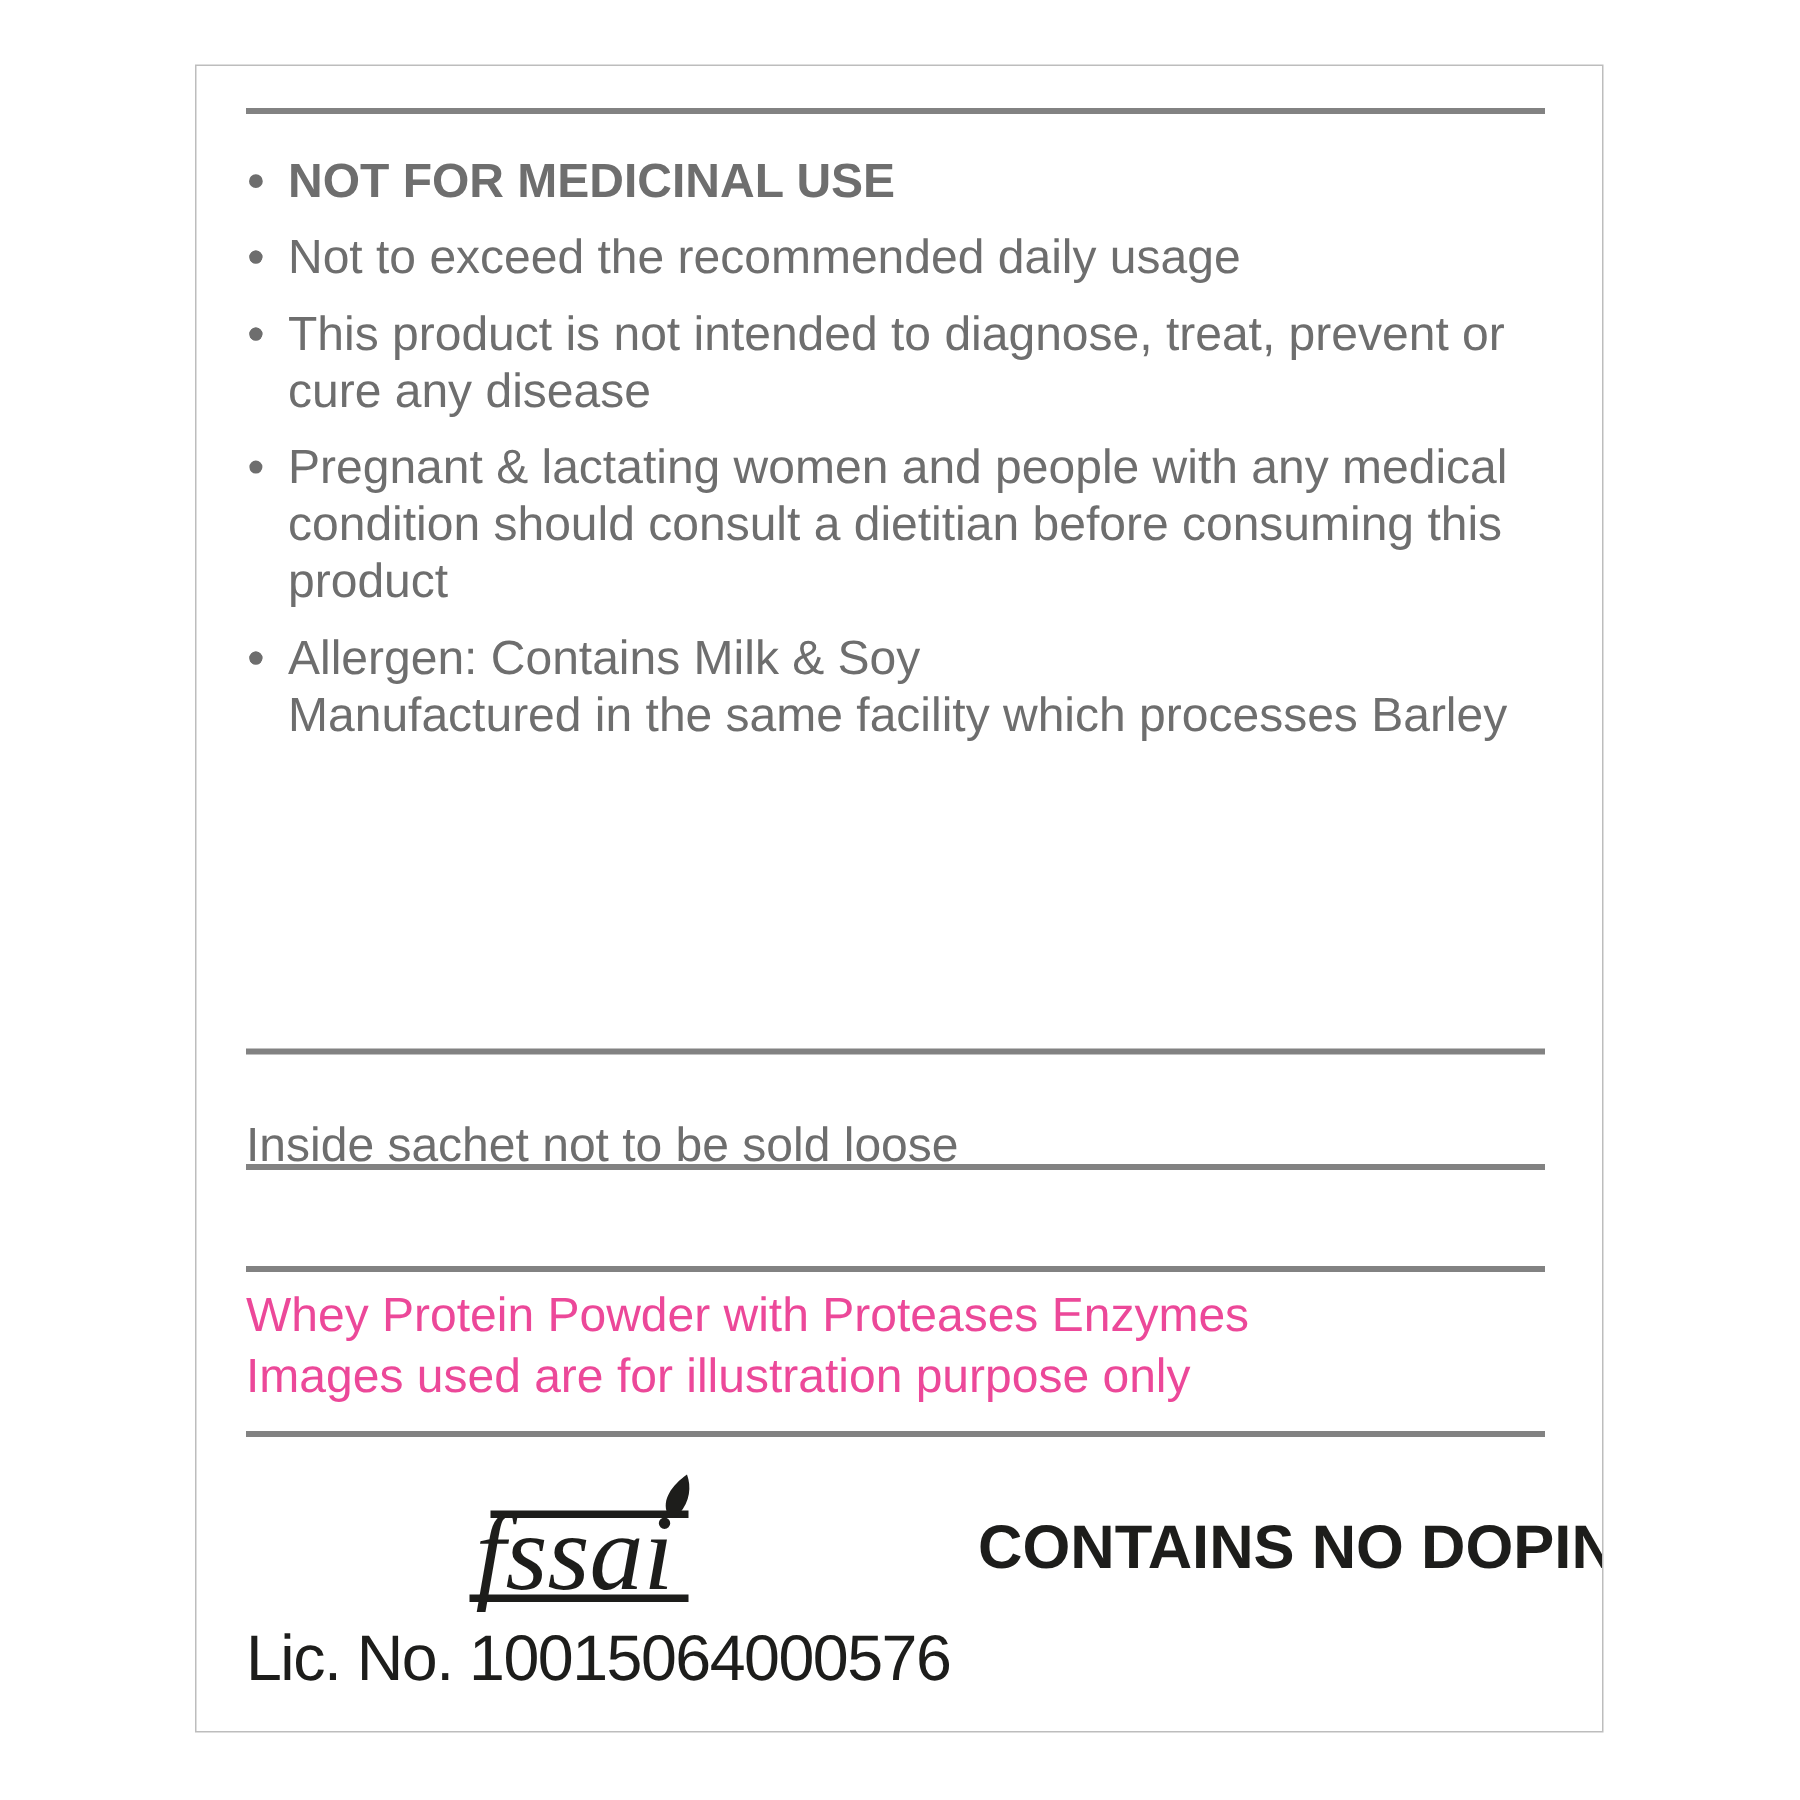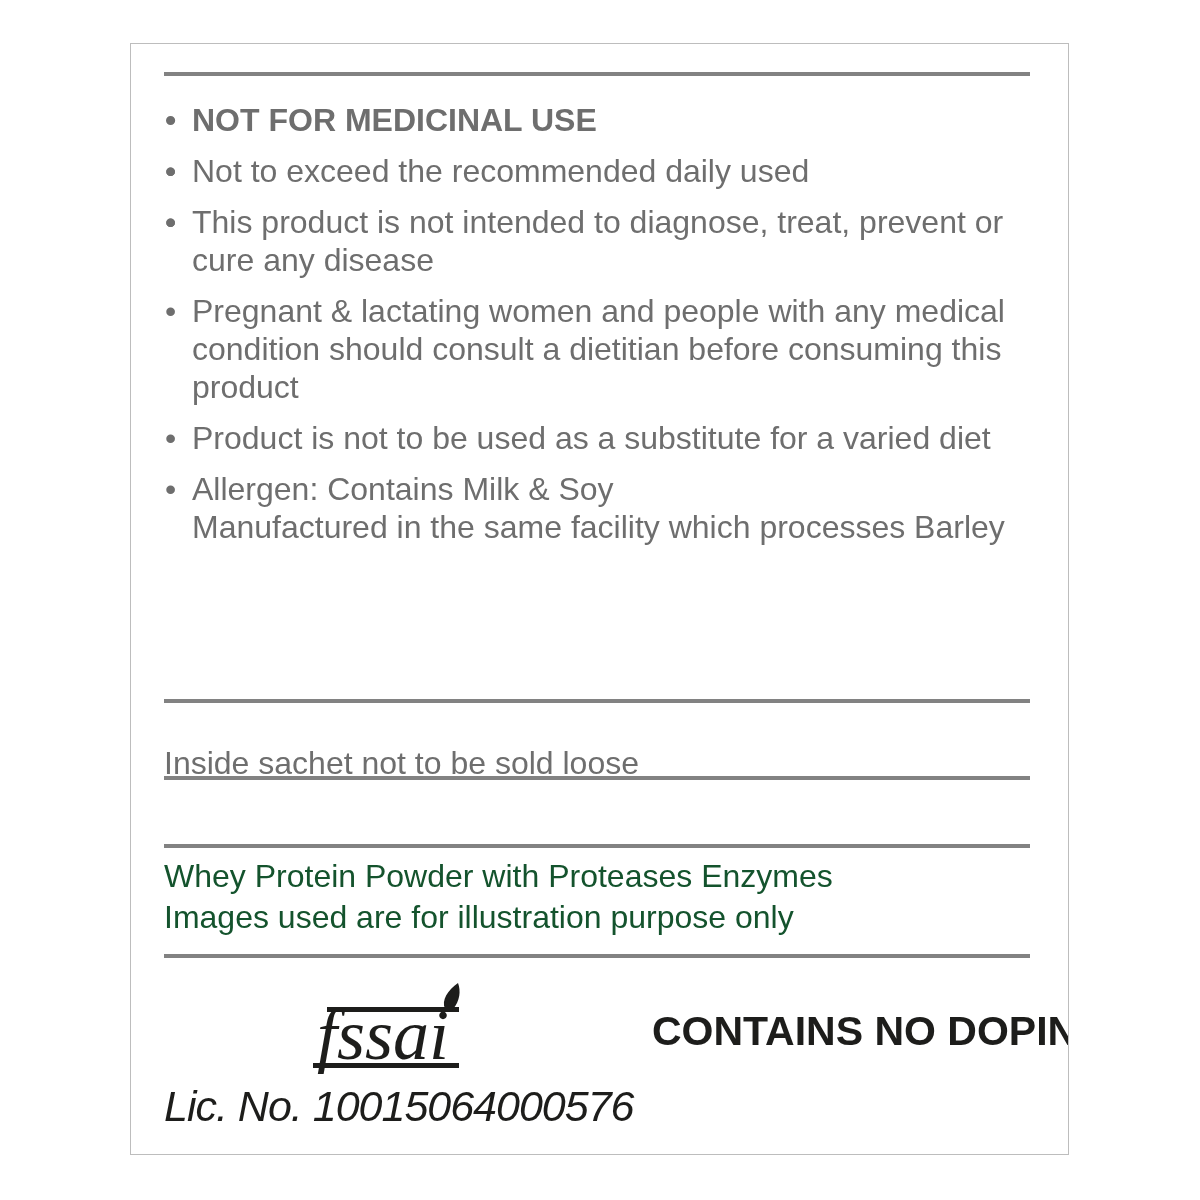--- a/index.html
+++ b/index.html
@@ -71,41 +71,40 @@
     white-space: nowrap;
     margin-top: 23px;
   }
 
   .description {
     position: absolute;
     left: 33px;
     top: 812px;
     font-size: 32px;
     line-height: 41px;
-    color: #14532d;
+    color: #ec4899;
     white-space: nowrap;
   }
 
   .fssai-wrap {
     position: absolute;
     left: 33px;
     top: 938px;
     width: 462px;
     text-align: right;
     color: #1d1d1b;
   }
   .fssai-logo svg { display: block; margin: 0 auto; }
   .license {
     margin-top: -4px;
     font-size: 43px;
     line-height: 48px;
     letter-spacing: -1px;
     white-space: nowrap;
     color: #1d1d1b;
-    font-style: italic;
   }
 
   .doping {
     position: absolute;
     left: 521px;
     top: 968px;
     font-size: 41px;
     line-height: 39px;
     font-weight: bold;
     color: #1d1d1b;
@@ -123,36 +122,35 @@
     <ul class="bullets">
       <li class="b">
         <span class="dot">•</span>
         <span>NOT FOR MEDICINAL USE</span>
       </li>
       <li>
         <span class="dot">•</span>
       </li>
       <li>
         <span class="dot">•</span>
-        <span>Not to exceed the recommended daily used</span>
+        <span>Not to exceed the recommended daily usage</span>
       </li>
       <li>
         <span class="dot">•</span>
       </li>
       <li>
         <span class="dot">•</span>
         <span>This product is not intended to diagnose, treat, prevent or cure any disease</span>
       </li>
       <li>
         <span class="dot">•</span>
         <span>Pregnant &amp; lactating women and people with any medical condition should consult a dietitian before consuming this product</span>
       </li>
       <li>
         <span class="dot">•</span>
-        <span>Product is not to be used as a substitute for a varied diet</span>
       </li>
       <li>
         <span class="dot">•</span>
         <div>Allergen: Contains Milk &amp; Soy</div>
         <div>Manufactured in the same facility which processes Barley</div>
       </li>
     </ul>
 
     <div class="rule rule-sachet-a"></div>
     <div class="sachet-note">Inside sachet not to be sold loose</div>

